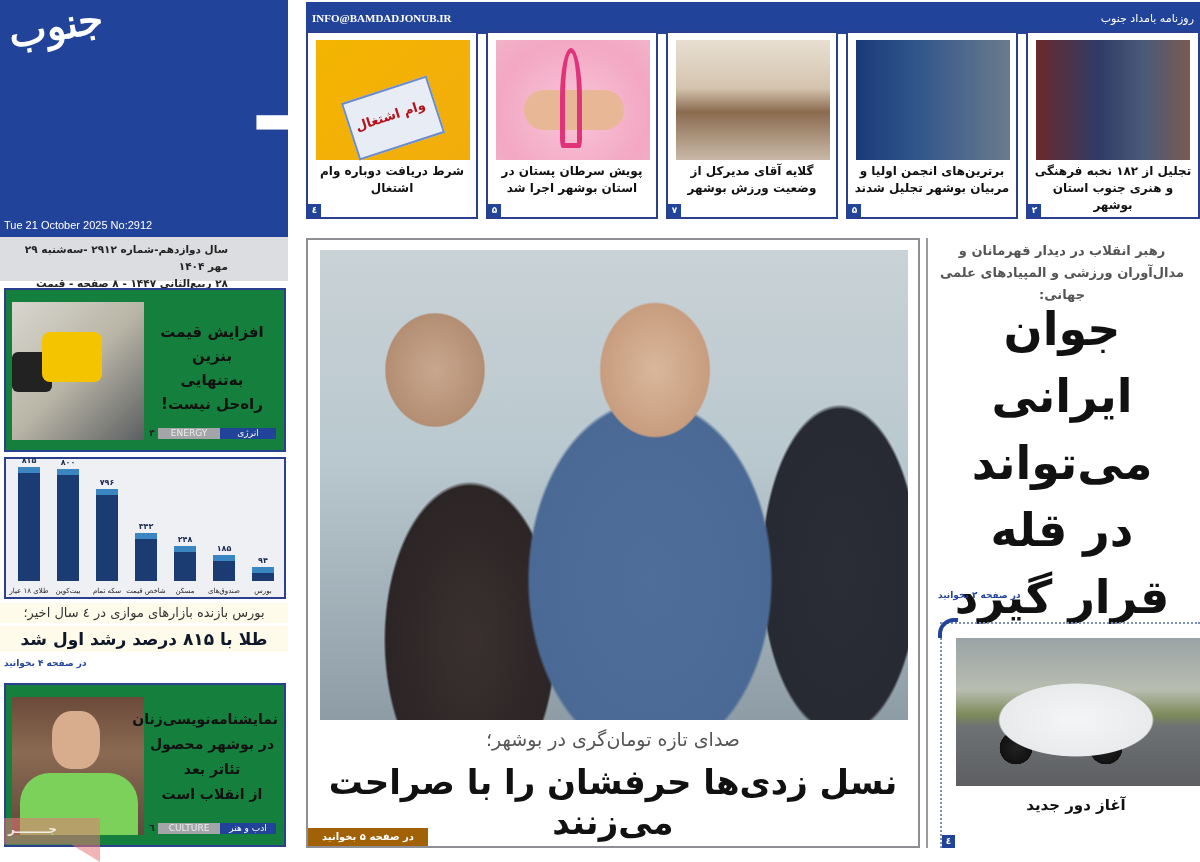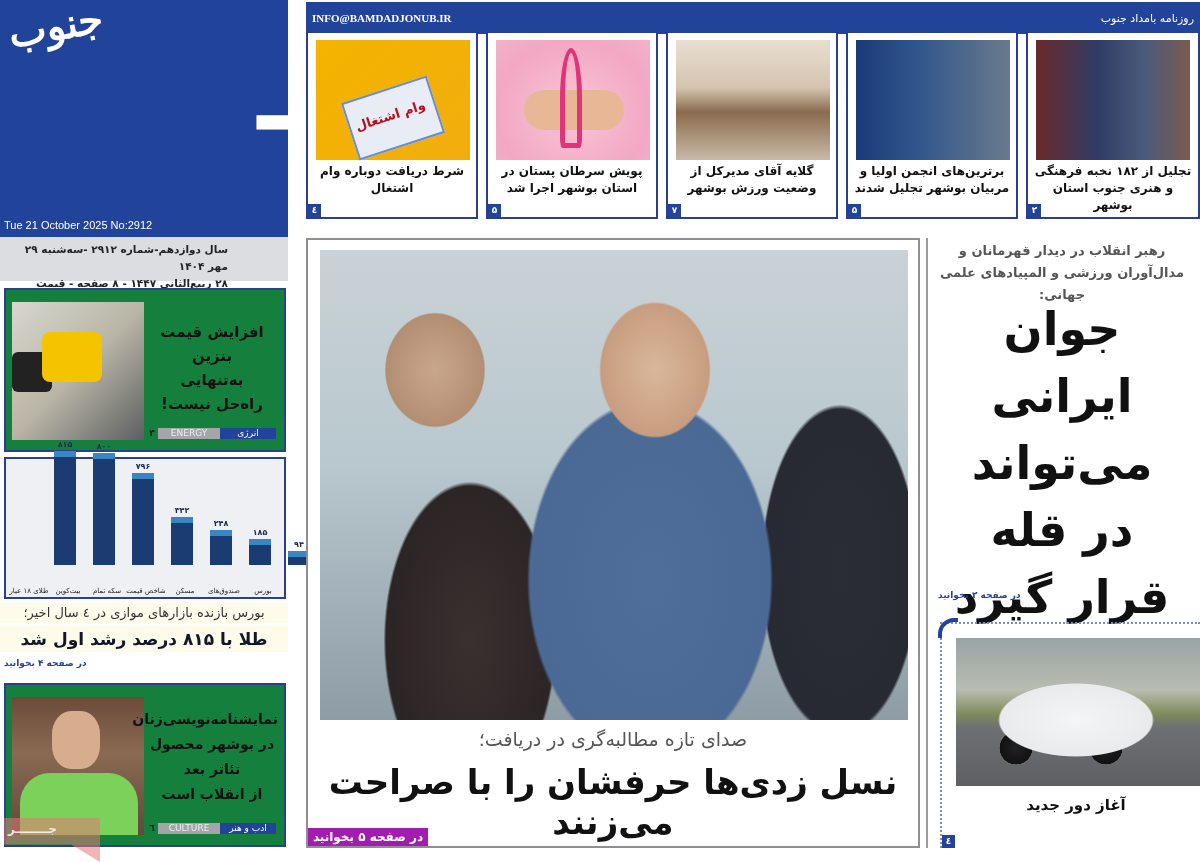--- a/index.html
+++ b/index.html
@@ -86,21 +86,21 @@
   }
   .tag-num { width: 12px; text-align: center; color: #222; font-weight: bold; line-height: 11px; }
   .tag-en { width: 62px; background: #a4a5a8; color: #eee; text-align: center; line-height: 11px; }
   .tag-fa { width: 56px; background: #22439a; color: #fff; text-align: center; direction: rtl; line-height: 11px; }
 
   
   .chart-box {
     left: 4px; top: 457px; width: 282px; height: 142px;
     border: 2px solid #2a3f8e; background: #eef0f4;
   }
-  .bar-wrap { position: absolute; bottom: 32px; width: 22px; margin-left: 36px; }
+  .bar-wrap { position: absolute; bottom: 16px; width: 22px; }
   .bar {
     position: absolute; bottom: 0; width: 22px; background: #1b3c73;
     border-top: 6px solid #3a86c2;
   }
   .bar-val {
     position: absolute; width: 40px; left: -9px; text-align: center;
     font-size: 8px; font-weight: bold; color: #1b2b50;
   }
   .bar-cat {
     position: absolute; bottom: 2px; width: 50px; text-align: center;
@@ -139,22 +139,22 @@
     position: absolute; left: 0; right: 0; top: 488px;
     direction: rtl; text-align: center; font-size: 19px; color: #555;
   }
   .hero-title {
     position: absolute; left: 0; right: 0; top: 522px;
     direction: rtl; text-align: center; font-size: 34px; font-weight: bold; color: #111;
     letter-spacing: -1px;
   }
   .hero-readmore {
     position: absolute; left: 0; bottom: 0; width: 120px; height: 18px;
-    background: #a21caf; color: #fff; direction: rtl; text-align: center;
-    font-size: 12px; line-height: 18px; font-weight: bold;
+    background: #a16207; color: #fff; direction: rtl; text-align: center;
+    font-size: 10px; line-height: 18px; font-weight: bold;
   }
 
   
   .lead-kicker {
     left: 926px; top: 240px; width: 272px; direction: rtl; text-align: center;
     font-size: 13px; font-weight: bold; color: #555; line-height: 22px;
   }
   .lead-title {
     left: 926px; top: 296px; width: 272px; direction: rtl; text-align: center;
     font-size: 46px; font-weight: bold; color: #111; line-height: 67px;
@@ -362,21 +362,21 @@
     <span class="tag-en">CULTURE</span>
     <span class="tag-fa">ادب و هنر</span>
   </div>
 </div>
 
 <div class="abs watermark"></div>
 <div class="abs watermark-text">جــــــــر</div>
 
 <div class="abs hero-box">
   <div class="hero-photo"></div>
-  <div class="hero-kicker">صدای تازه مطالبه‌گری در دریافت؛</div>
+  <div class="hero-kicker">صدای تازه تومان‌گری در بوشهر؛</div>
   <div class="hero-title">نسل زدی‌ها حرفشان را با صراحت می‌زنند</div>
   <div class="hero-readmore">در صفحه ۵ بخوانید</div>
 </div>
 
 <div class="abs vline"></div>
 
 <div class="abs lead-kicker">رهبر انقلاب در دیدار قهرمانان و مدال‌آوران ورزشی و المپیادهای علمی جهانی:</div>
 <div class="abs lead-title">
   <div>جوان ایرانی</div>
   <div>می‌تواند</div>

